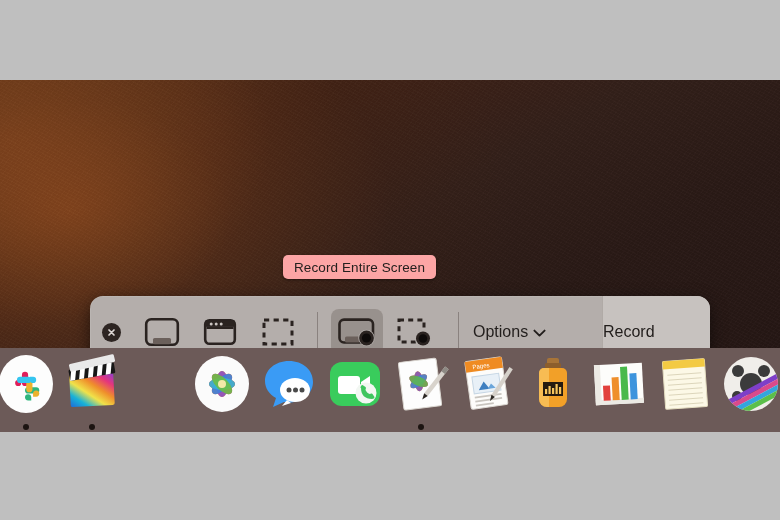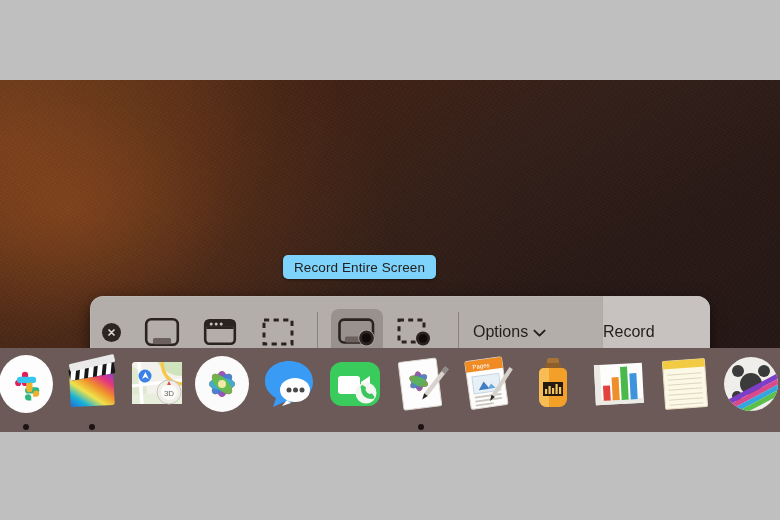--- a/index.html
+++ b/index.html
@@ -138,21 +138,21 @@
     border-radius:50%;
     background:#1c1411;
   }
 </style>
 </head>
 <body style="background: rgb(191, 191, 191);">
 
 <div id="screen">
   <div id="wallpaper"></div>
 
-  <div id="tooltip" style="background: #7dd3fc; align-items: center;">
+  <div id="tooltip" style="background: #fca5a5; align-items: center;">
     <span>Record Entire Screen</span>
   </div>
 
   <div id="toolbar" style="background: rgb(180, 174, 171);">
 
     <div class="tb-left">
       <div class="close-btn">
         <svg width="11" height="11" viewBox="0 0 11 11">
           <path d="M3 3 L8 8 M8 3 L3 8" stroke="#ddd7d4" stroke-width="1.7" stroke-linecap="round"></path>
         </svg>
@@ -266,38 +266,20 @@
           <path d="M28 12 l5 0 l-3 11 l-5 0 z"></path>
           <path d="M37 12 l5 0 l-3 11 l-5 0 z"></path>
           <path d="M46 12 l5 0 l-3 11 l-5 0 z"></path>
         </g>
       </g>
       <rect x="7" y="5" width="46" height="8" rx="1.5" fill="#e9e9e9" transform="rotate(-13 30 9)"></rect>
     </svg>
     <div class="dot"></div>
   </div>
 
-  <div class="dock-item" style="left:127px">
-    <svg class="glyph" viewBox="0 0 60 60">
-      <rect x="5" y="8" width="50" height="42" rx="3" fill="#f3f1ec"></rect>
-      <path d="M5 26 h50" stroke="#d9e8c8" stroke-width="0"></path>
-      <path d="M5 12 Q22 20 20 50 L5 50 Z" fill="#dfe9cf"></path>
-      <path d="M30 8 Q40 22 55 22 L55 8 Z" fill="#cfe4bd"></path>
-      <path d="M5 40 Q28 42 55 34 L55 50 L5 50 Z" fill="#e7efdc"></path>
-      <path d="M12 8 L15 50" stroke="#fff" stroke-width="3.5"></path>
-      <path d="M5 32 L55 26" stroke="#fff" stroke-width="3"></path>
-      <path d="M35 8 Q36 28 55 30" stroke="#f5c84b" stroke-width="3.5" fill="none"></path>
-      <circle cx="18" cy="22" r="6.5" fill="#3a82e8"></circle>
-      <path d="M15 25 l3.4-7 l3.4 7 l-3.4-2 z" fill="#fff"></path>
-      <circle cx="42" cy="38" r="12" fill="#f0eee9" stroke="#c9c5bd" stroke-width="1"></circle>
-      <circle cx="42" cy="38" r="8" fill="#fdfcfa"></circle>
-      <path d="M42 27 l2 4 l-4 0 z" fill="#e34b3c"></path>
-      <text x="42" y="41.5" font-size="8" fill="#666" text-anchor="middle" font-family="Liberation Sans, sans-serif">3D</text>
-    </svg>
-  </div>
 
   <div class="dock-item" style="left:192px">
     <svg class="glyph" viewBox="0 0 60 60">
       <ellipse cx="30" cy="30" rx="27" ry="28" fill="#fbfbfb"></ellipse>
       <g transform="translate(30,30)">
         <ellipse rx="6" ry="13" fill="#f7c636" transform="rotate(0)"></ellipse>
         <ellipse rx="6" ry="13" fill="#f08a2c" transform="rotate(45)"></ellipse>
         <ellipse rx="6" ry="13" fill="#e7523f" transform="rotate(90)"></ellipse>
         <ellipse rx="6" ry="13" fill="#cf3c8e" transform="rotate(135)"></ellipse>
         <ellipse rx="6" ry="13" fill="#8a49c6" transform="rotate(180)" opacity=".9"></ellipse>

